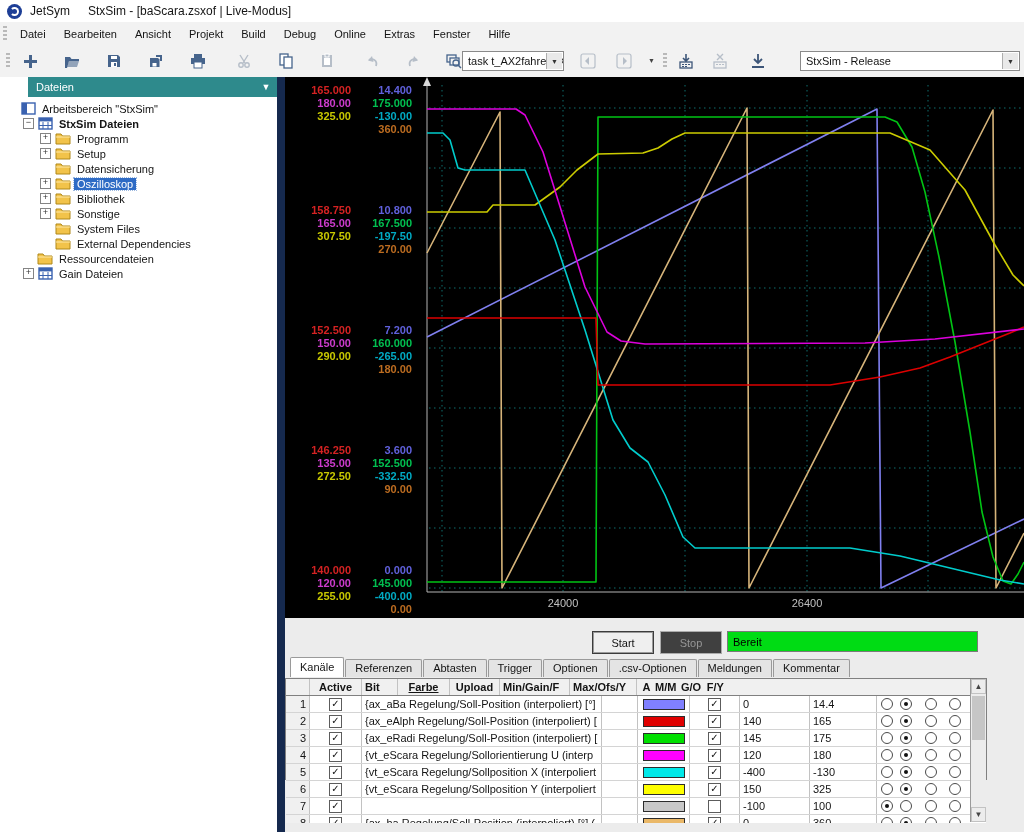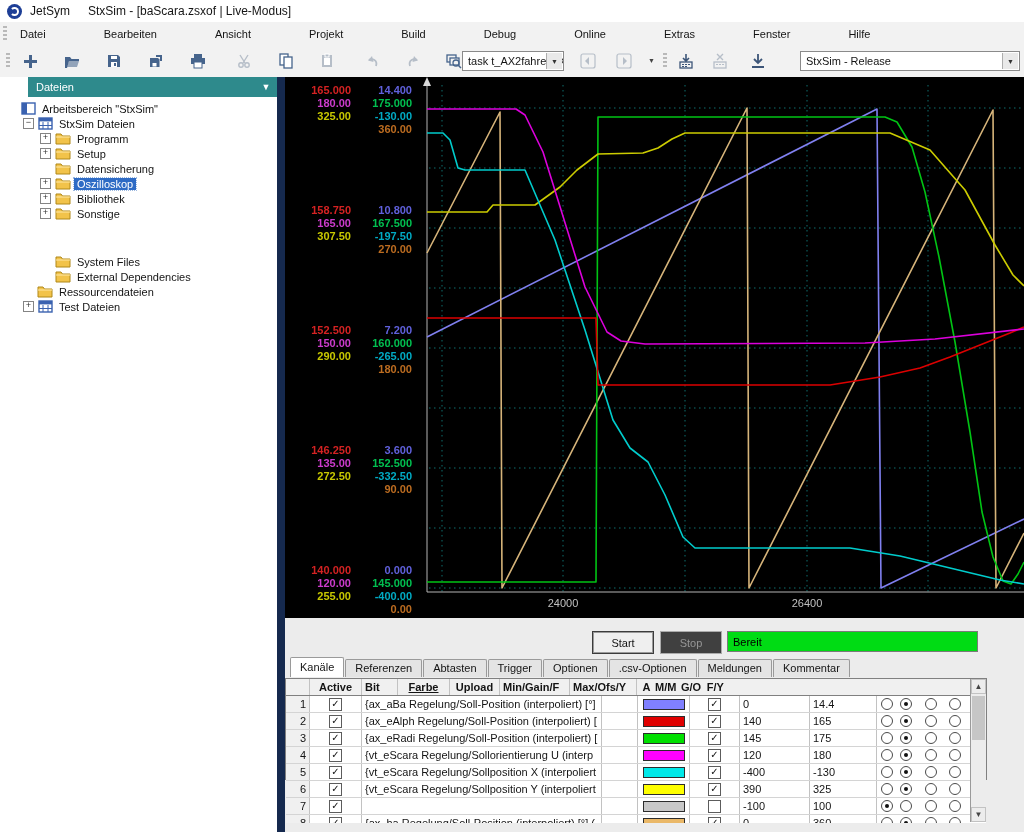--- a/index.html
+++ b/index.html
@@ -42,21 +42,21 @@
                justify-content:center;color:#fff;font-size:9px;}
   .tree{position:absolute;left:0;top:24px;right:0;}
   .tree-row{position:relative;height:15px;display:flex;align-items:center;white-space:nowrap;}
   .expander{width:9px;height:9px;border:1px solid #848484;background:#fff;box-sizing:content-box;
             font-size:9px;line-height:8px;text-align:center;color:#333;flex:0 0 auto;
             font-family:"Liberation Mono",monospace;}
   .exp-spacer{width:11px;flex:0 0 auto;}
   .tree-icon{margin:0 3px 0 4px;flex:0 0 auto;display:flex;}
   .tree-label{padding:0 3px;}
   .tree-label.sel{background:#2e6bc5;color:#fff;outline:1px dotted #9db9e0;}
-  .bold{font-weight:normal;}
+  .bold{font-weight:bold;}
   
   .splitter{position:absolute;left:277px;top:77px;width:8px;height:755px;background:#15294e;}
   
   .scope{position:absolute;left:285px;top:77px;width:739px;height:541px;background:#000;}
   
   .ctl-area{position:absolute;left:285px;top:618px;width:739px;height:40px;background:#ececec;}
   .btn{position:absolute;top:631px;width:60px;height:21px;background:#efefef;
        border:1px solid #5a5a5a;display:flex;align-items:center;justify-content:center;}
   .btn.default{border:1px solid #3c3c3c;box-shadow:0 0 0 1px #9a9a9a inset;}
   .btn.disabled{color:#969696;border:1px solid #ababab;background:#404040;}
@@ -106,21 +106,21 @@
 <div class="app">
 
   <div class="titlebar">
     <div class="app-logo"></div>
     <span class="title-app">JetSym</span>
     <span class="title-doc">StxSim - [baScara.zsxof | Live-Modus]</span>
   </div>
 
   <div class="menubar">
     <div class="grip"></div>
-    <div id="menu-items" style="display:flex;gap:40px;">
+    <div id="menu-items" style="display:flex;">
         <div class="menu-item">Datei</div>
         <div class="menu-item">Bearbeiten</div>
         <div class="menu-item">Ansicht</div>
         <div class="menu-item">Projekt</div>
         <div class="menu-item">Build</div>
         <div class="menu-item">Debug</div>
         <div class="menu-item">Online</div>
         <div class="menu-item">Extras</div>
         <div class="menu-item">Fenster</div>
         <div class="menu-item">Hilfe</div>
@@ -317,21 +317,21 @@
         <div class="tree-row" style="padding-left: 40px;">
           <span class="expander">+</span>
           <span class="tree-icon">
             <svg width="16" height="12" viewBox="0 0 16 12">
               <path d="M1 1h5l1.5 2H15v8H1z" fill="#f2c34a" stroke="#b08818" stroke-width="1"></path>
               <path d="M1 4h14" stroke="#ffe9a8" stroke-width="1"></path>
             </svg>
           </span>
           <span class="tree-label">Sonstige</span>
         </div>
-        <div class="tree-row" style="padding-left: 40px; margin-top: 33px;">
+        <div class="tree-row" style="padding-left: 40px;">
           <span class="exp-spacer"></span>
           <span class="tree-icon">
             <svg width="16" height="12" viewBox="0 0 16 12">
               <path d="M1 1h5l1.5 2H15v8H1z" fill="#f2c34a" stroke="#b08818" stroke-width="1"></path>
               <path d="M1 4h14" stroke="#ffe9a8" stroke-width="1"></path>
             </svg>
           </span>
           <span class="tree-label">System Files</span>
         </div>
         <div class="tree-row" style="padding-left: 40px;">
@@ -356,21 +356,21 @@
         </div>
         <div class="tree-row" style="padding-left: 23px;">
           <span class="expander">+</span>
           <span class="tree-icon">
             <svg width="15" height="13" viewBox="0 0 15 13">
               <rect x="1" y="1" width="13" height="11" fill="#fff" stroke="#3a62b0" stroke-width="1.4"></rect>
               <rect x="1" y="1" width="13" height="3.4" fill="#3a62b0"></rect>
               <path d="M5 5v7M10 5v7M1 8.5h13" stroke="#3a62b0"></path>
             </svg>
           </span>
-          <span class="tree-label">Test Dateien</span>
+          <span class="tree-label">Gain Dateien</span>
         </div>
       </div>
   </div>
 
   <div class="splitter"></div>
 
   <div class="scope">
     <svg id="scope-svg" width="739" height="541" viewBox="0 0 739 541">
         <line x1="157" y1="8" x2="157" y2="515" stroke="#0f6f6f" stroke-width="1" stroke-dasharray="1.5 3.5"></line>
         <line x1="278" y1="8" x2="278" y2="515" stroke="#0f6f6f" stroke-width="1" stroke-dasharray="1.5 3.5"></line>
@@ -637,21 +637,21 @@
             <span class="chk">✓</span>
           </div>
           <div class="tc c2">{vt_eScara Regelung/Sollposition Y (interpoliert</div>
           <div class="tc c3"></div>
           <div class="tc c4">
             <span class="swatch" style="background:#ffff00"></span>
           </div>
           <div class="tc c5">
             <span class="chk">✓</span>
           </div>
-          <div class="tc c6">390</div>
+          <div class="tc c6">150</div>
           <div class="tc c7">325</div>
           <div class="tc c8">
             <span class="rsub rs0">
               <span class="radio"></span>
             </span>
             <span class="rsub rs1">
               <span class="radio">
                 <span class="dot"></span>
               </span>
             </span>

